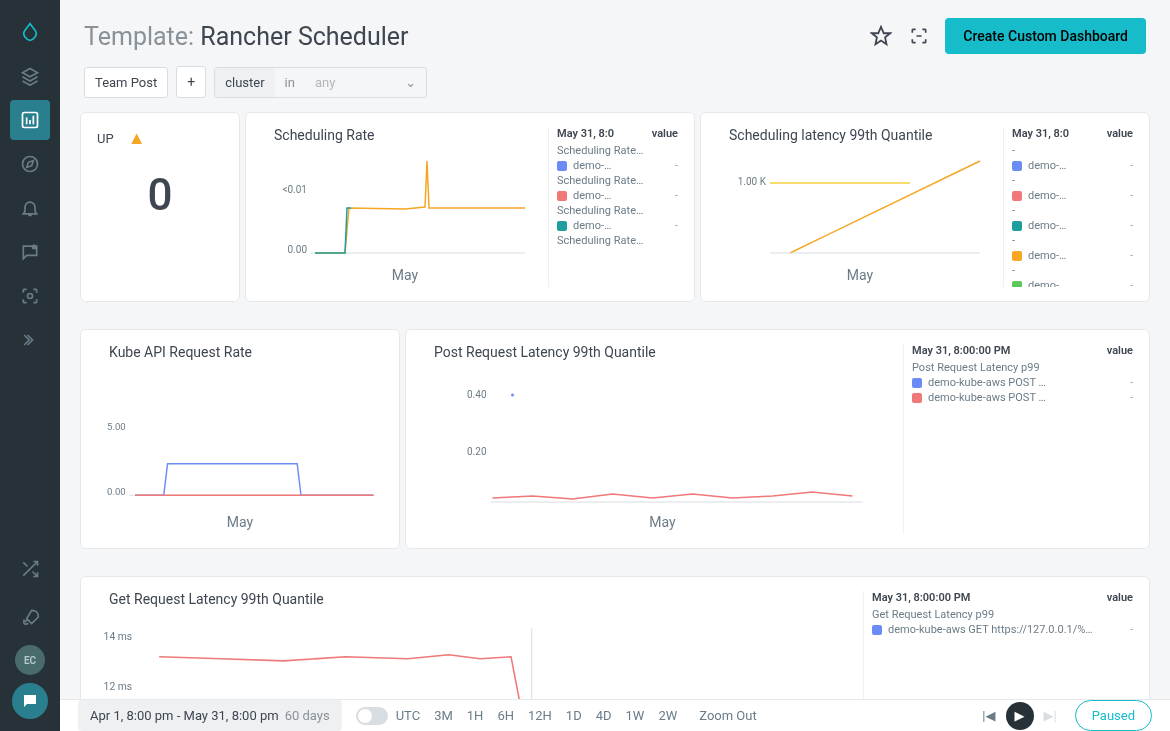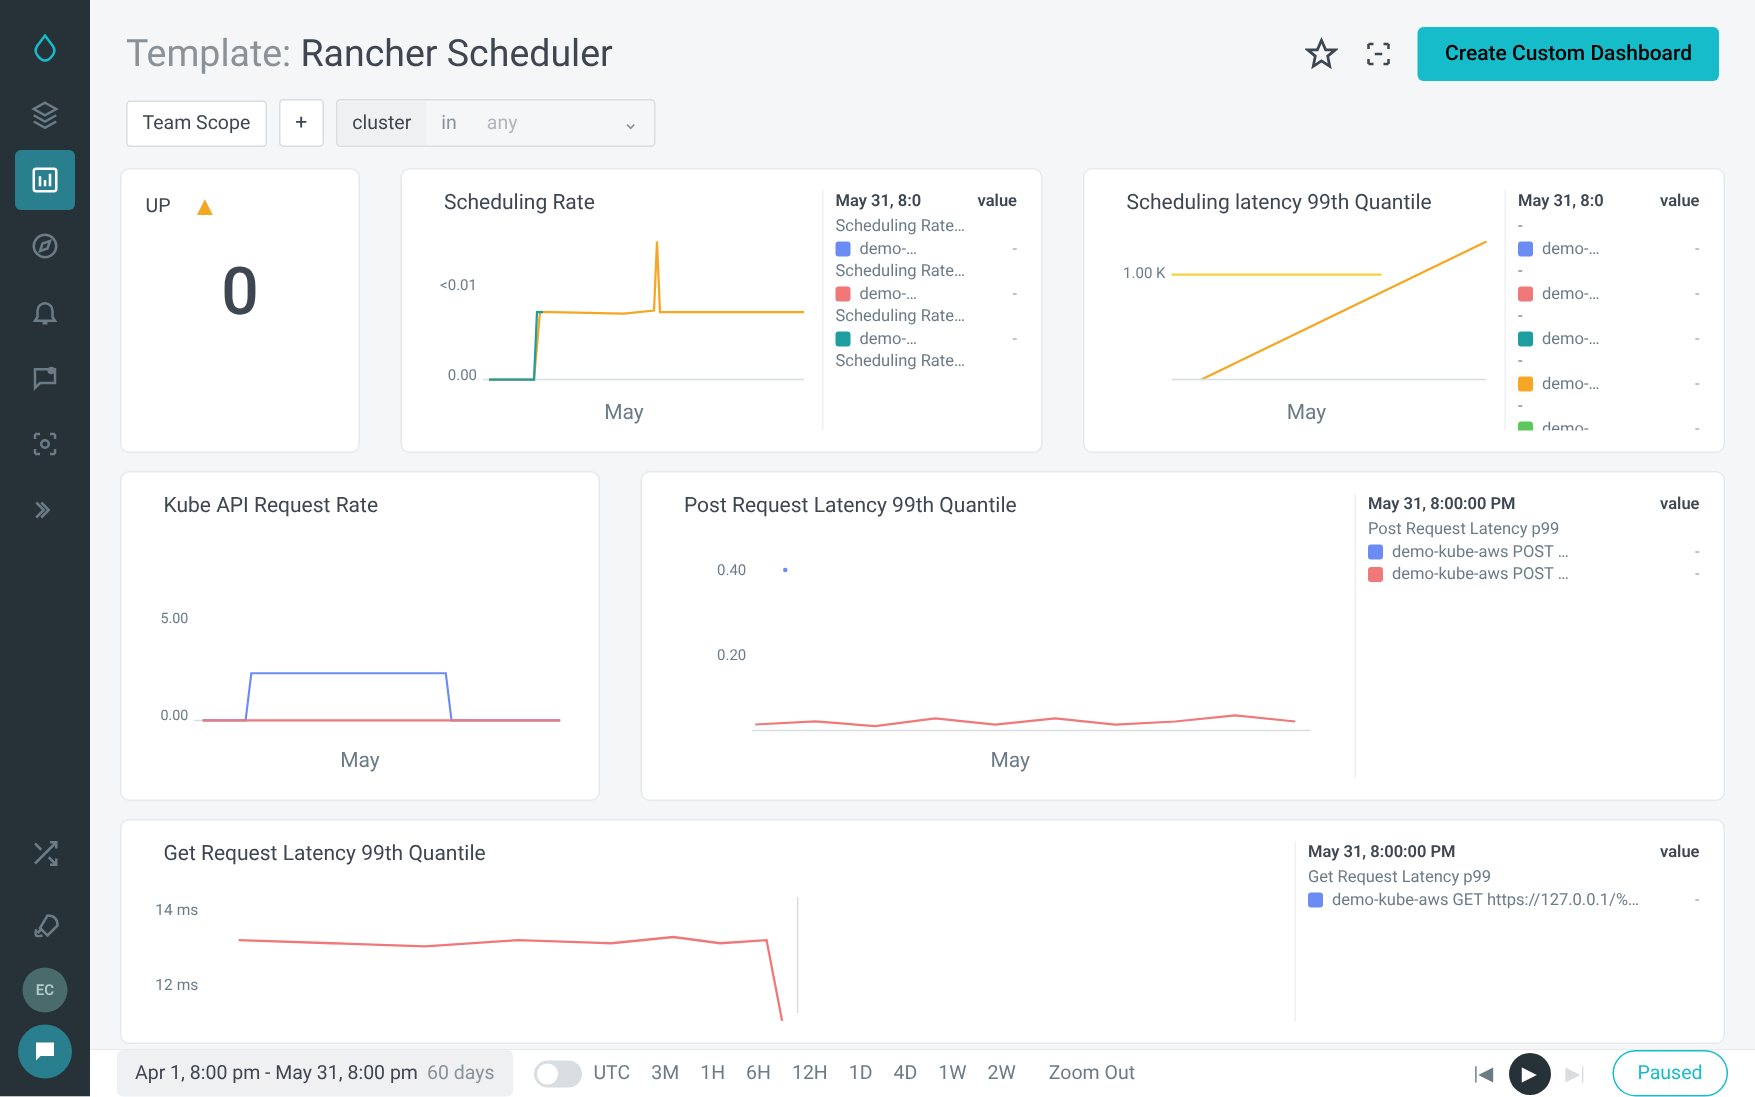--- a/index.html
+++ b/index.html
@@ -22,21 +22,21 @@
 .scope-row{padding:0 24px 14px;display:flex;align-items:center;gap:8px}
 .scope-pill{border:1px solid #d8dde1;background:#fff;border-radius:3px;padding:7px 10px;font-size:13px;color:#3e4651}
 .scope-add{border:1px solid #d8dde1;background:#fff;border-radius:3px;padding:7px 10px;font-size:14px;color:#3e4651;cursor:pointer}
 .cluster-select{display:flex;align-items:center;border:1px solid #d8dde1;border-radius:3px;overflow:hidden}
 .cluster-select .part{padding:7px 10px;font-size:13px}
 .cluster-select .cluster{background:#eef0f2;color:#3e4651}
 .cluster-select .in{color:#8a9299}
 .cluster-select .any{color:#b0b6bb;padding-right:60px}
 .cluster-select .chev{padding:7px 10px;color:#8a9299}
 .content{flex:1;overflow-y:auto;padding:0 20px 60px}
-.row{display:flex;gap:27px;margin-bottom:12px}
+.row{display:flex;gap:5px;margin-bottom:27px}
 .card{background:#fff;border-radius:6px;border:1px solid #e6e9ec;padding:14px 16px;position:relative}
 .card-title{font-size:14px;color:#3e4651;margin-bottom:10px;margin-left:12px}
 .up-card{width:160px;height:190px}
 .up-header{display:flex;align-items:center;gap:14px;margin-left:0;margin-bottom:20px}
 .warn-icon{color:#f5a623;font-size:18px}
 .up-value{font-size:44px;font-weight:500;text-align:center;margin-top:20px}
 .chart-card{flex:1;display:flex;height:190px}
 .chart-area{flex:1;display:flex;flex-direction:column}
 .chart-svg{flex:1;width:100%}
 .chart-xlabel{text-align:center;font-size:14px;color:#6b7c87;padding:4px 0}
@@ -149,21 +149,21 @@
         <div class="icon-btn">
             <svg viewBox="0 0 24 24" width="20" height="20" fill="none" stroke="currentColor" stroke-width="2">
               <path d="M4 4h4M4 4v4M20 4h-4M20 4v4M4 20h4M4 20v-4M20 20h-4M20 20v-4M9 12h6"></path>
             </svg>
           </div>
         <button class="create-btn">Create Custom Dashboard</button>
       </div>
     </div>
 
     <div class="scope-row">
-      <div class="scope-pill">Team Scope</div>
+      <div class="scope-pill">Team Post</div>
       <div class="scope-add">+</div>
       <div class="cluster-select">
         <span class="part cluster">cluster</span>
         <span class="part in">in</span>
         <span class="part any">any</span>
         <span class="part chev">⌄</span>
       </div>
     </div>
 
     <div class="content">

